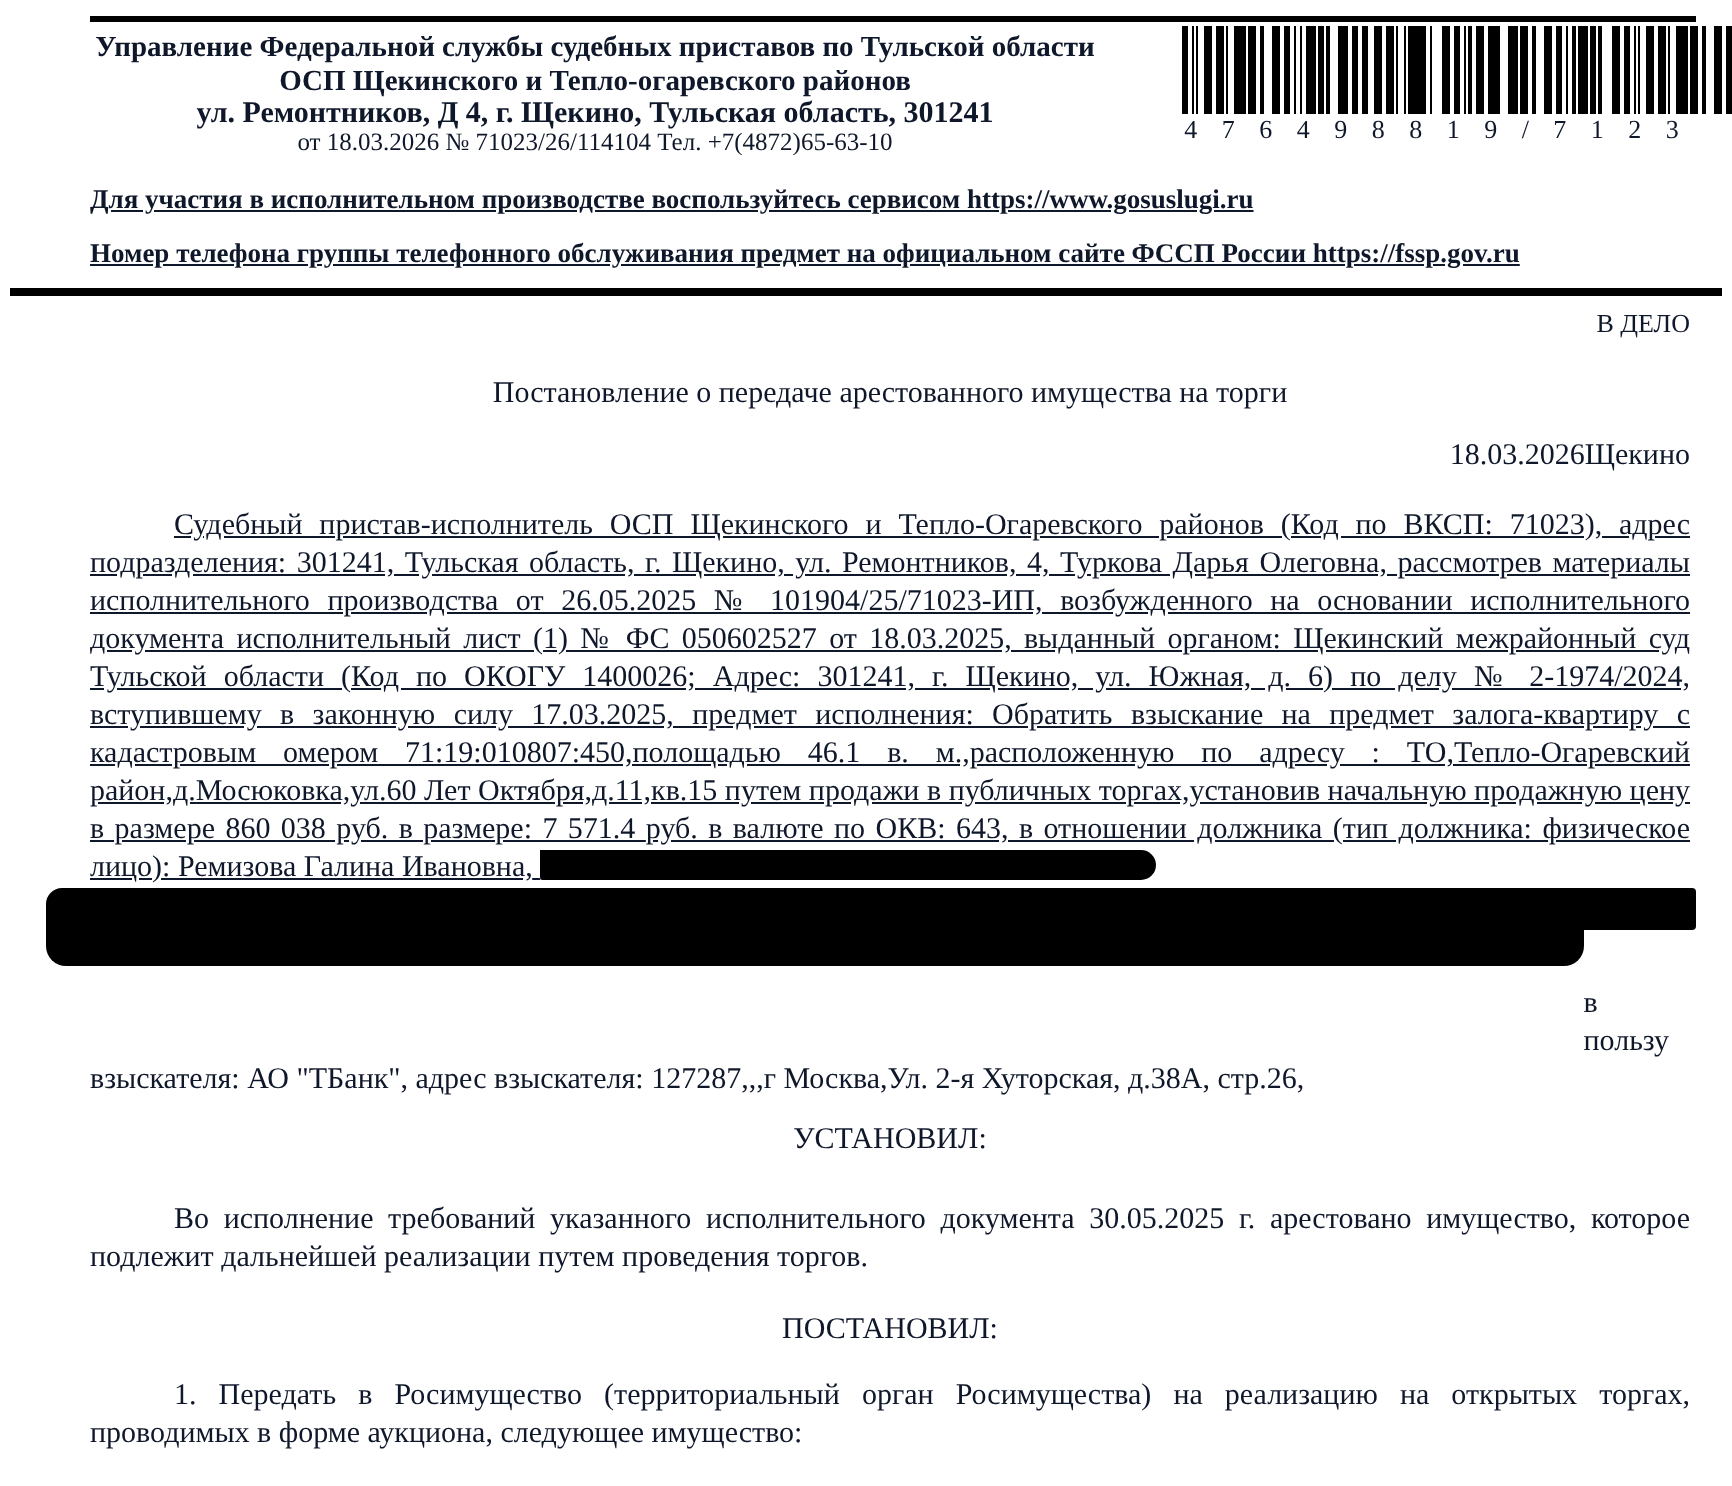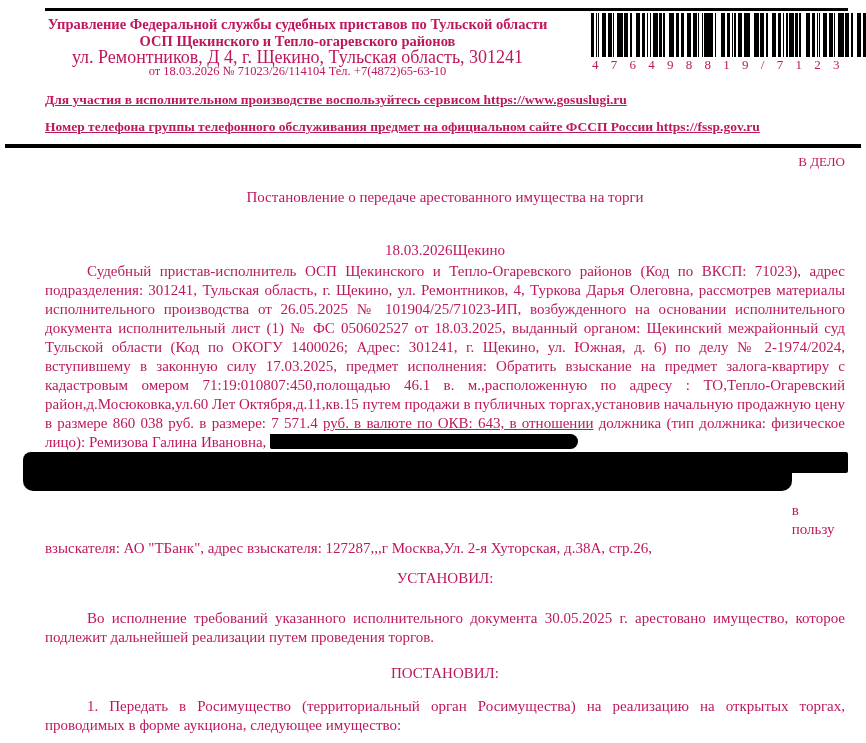--- a/index.html
+++ b/index.html
@@ -1,29 +1,29 @@
 <!DOCTYPE html>
 <html><head>
 <meta charset="utf-8">
 <style>
   html,body { margin:0; padding:0; background:#fff; }
   .page {
     position:relative; width:866px; height:743px; overflow:hidden;
-    background:#fff; color:#be185d;
+    background:#fff; color:#0f172a;
     font-family:"Liberation Serif", serif;
   }
   .doc { padding:8px 21px 0 45px; font-size:15px; line-height:19px; }
 
   
   .hdr { position:relative; }
   .top-rule { height:3px; background:#000; width:803px; }
   .hdr-text { width:505px; text-align:center; padding-top:5px; }
   .org1 { font-weight:bold; font-size:14.5px; line-height:17px; }
   .org2 { font-weight:bold; font-size:14.5px; line-height:17px; }
-  .addr { font-size:18px; line-height:14px; }
+  .addr { font-size:15px; line-height:14px;font-weight:bold; }
   .refline { font-size:12.5px; line-height:14px; }
 
   .barcode-wrap { position:absolute; top:5px; right:0; width:254px; text-align:center; }
   .barcode {
     height:44px; width:295px;
     background:
       repeating-linear-gradient(90deg, #000 0 3px, rgba(0,0,0,0) 3px 5px, #000 5px 6px, rgba(0,0,0,0) 6px 11px, #000 11px 15px, rgba(0,0,0,0) 15px 17px),
       repeating-linear-gradient(90deg, #000 0 2px, #fff 2px 7px, #000 7px 8px, #fff 8px 13px);
   }
   .barcode-digits { font-size:13px; letter-spacing:4.5px; line-height:15px; white-space:nowrap; }
@@ -32,25 +32,25 @@
     font-weight:bold; text-decoration:underline;
     font-size:13.5px; line-height:16px; margin-top:11px;
   }
   .notice-first { margin-top:14px; }
 
   .thick-rule { height:4px; background:#000; margin:9px -16px 0 -40px; }
   .v-delo { text-align:right; font-size:13px; margin-top:4px; }
 
   .title { text-align:center; margin-top:17px; }
 
-  .meta-row { display:flex; justify-content:center; margin-top:34px; }
+  .meta-row { display:flex; justify-content:flex-end; margin-top:12px; }
 
   p { margin:0; text-align:justify; text-indent:42px; }
   .no-indent { text-indent:0; }
-  .p1 { margin-top:2px; }
+  .p1 { margin-top:16px;text-decoration:underline; }
   .u { text-decoration:underline; }
 
   
   .redact-inline {
     display:inline-block; width:308px; height:15px; background:#000;
     border-radius:0 9px 9px 2px; vertical-align:-2px;
   }
   .redact-line2 {
     height:21px; background:#000; margin-left:-22px; width:825px;
     border-radius:8px 2px 2px 0; margin-top:0px;

